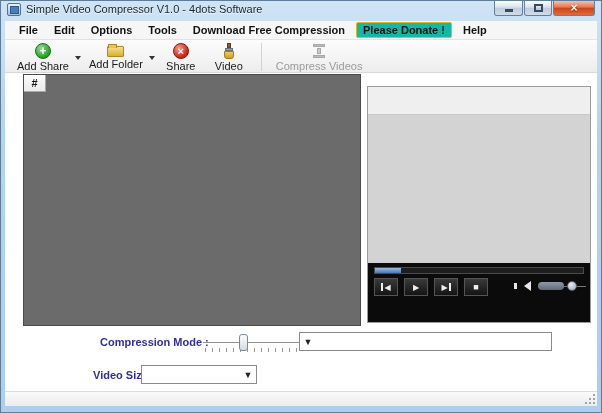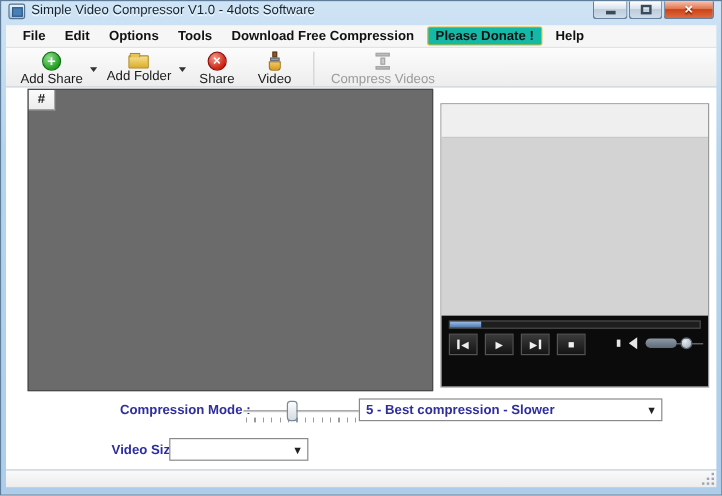--- a/index.html
+++ b/index.html
@@ -225,21 +225,20 @@
       </div>
     </div>
 
     <div class="blue-label lab-mode">Compression Mode :</div>
     <div class="slider">
       <div class="track"></div>
       <div class="ticks"></div>
       <div class="thumb"></div>
     </div>
     <div class="combo combo-mode">
-      <span class="value">5 - Best compression - Slower</span>
       <span class="arrow">▼</span>
     </div>
 
     <div class="blue-label lab-size">Video Size :</div>
     <div class="combo combo-size">
       <span class="value"></span>
       <span class="arrow">▼</span>
     </div>
   </div>
 

